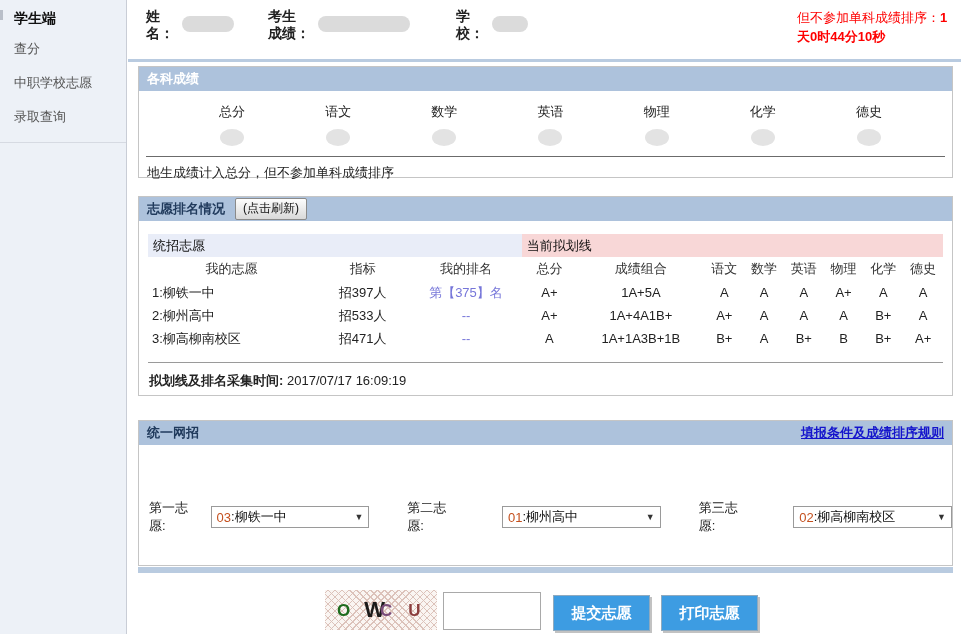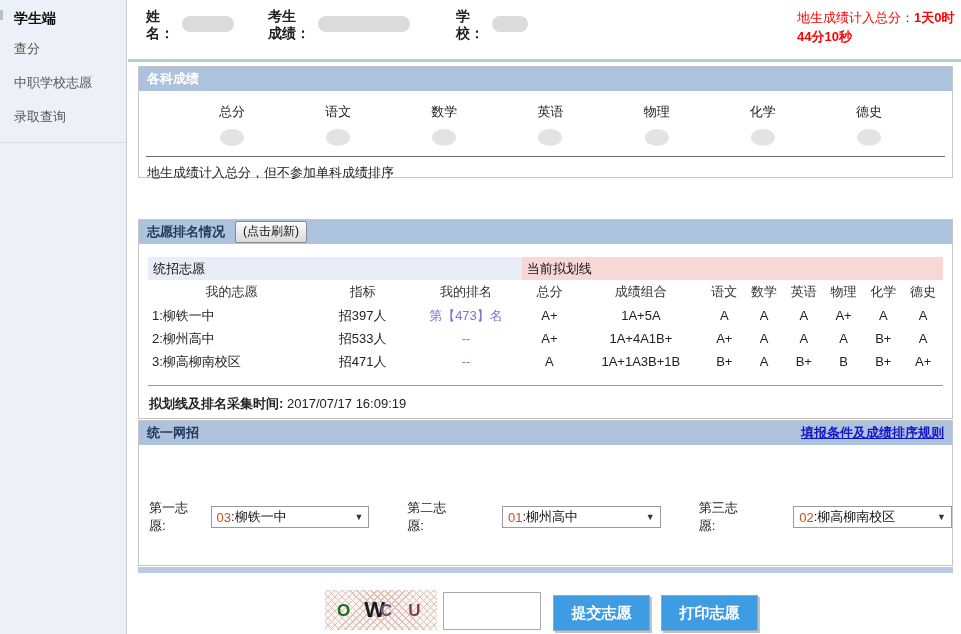--- a/index.html
+++ b/index.html
@@ -43,21 +43,21 @@
   .bar-navy { color: #203a5c; }
   
   .sec-scores { top: 66px; height: 112px; }
   .subjects-row { display: flex; padding: 12px 30px 0 40px; }
   .subject-col { flex: 1; text-align: center; }
   .subject-name { font-size: 13px; color: #222; }
   .score-blob { width: 24px; height: 17px; border-radius: 50%; background: #e3e3e3; margin: 8px auto 0; }
   .scores-hr { border: none; border-top: 1px solid #6b6b6b; margin: 10px 7px 0; }
   .scores-note { padding: 7px 0 0 8px; font-size: 13px; color: #222; }
   
-  .sec-ranking { top: 219px; height: 200px; }
+  .sec-ranking { top: 196px; height: 200px; }
   .refresh-btn {
     margin-left: 10px; font-size: 12px; font-weight: normal; color: #111;
     padding: 1px 7px 2px; background: linear-gradient(#fdfdfd, #d9d9d9);
     border: 1px solid #8a8a8a; border-radius: 2px; cursor: pointer;
     font-family: inherit;
   }
   .rank-table { width: 795px; margin: 13px 9px 0; border-collapse: collapse; font-size: 13px; }
   .rank-table td, .rank-table th { padding: 0; height: 23px; font-weight: normal; text-align: center; white-space: nowrap; }
   .group-left { background: var(--lavender_header, #e9edf8); font-weight: bold; text-align: left !important; padding-left: 5px !important; color: #111; }
   .group-right { background: var(--pink_header, #f8d7d7); font-weight: bold; text-align: left !important; padding-left: 5px !important; color: #111; }
@@ -137,21 +137,21 @@
       </div>
       <div class="hfield f3">
         <div class="hlabel"><div>考生</div><div>成绩：</div></div>
         <div class="blob b3"></div>
       </div>
       <div class="hfield">
         <div class="hlabel"><div>学</div><div>校：</div></div>
         <div class="blob b4"></div>
       </div>
     </div>
-    <div class="countdown"><span>地生成绩计入总分：</span><span class="cd-time">1天0时44分10秒</span></div>
+    <div class="countdown"><span>但不参加单科成绩排序：</span><span class="cd-time">1天0时44分10秒</span></div>
   </div>
 
   <div class="section sec-scores">
     <div class="section-bar bar-white">各科成绩</div>
     <div class="subjects-row">
       <div class="subject-col">
           <div class="subject-name">总分</div>
           <div class="score-blob"></div>
         </div>
       <div class="subject-col">
@@ -216,21 +216,21 @@
         <th>语文</th>
         <th>数学</th>
         <th>英语</th>
         <th>物理</th>
         <th>化学</th>
         <th>德史</th>
       </tr>
       <tr>
         <td class="c-name">1:柳铁一中</td>
         <td>招397人</td>
-        <td class="rank-val">第【473】名</td>
+        <td class="rank-val">第【375】名</td>
         <td>A+</td>
         <td>1A+5A</td>
         <td>A</td>
         <td>A</td>
         <td>A</td>
         <td>A+</td>
         <td>A</td>
         <td>A</td>
       </tr>
       <tr>

